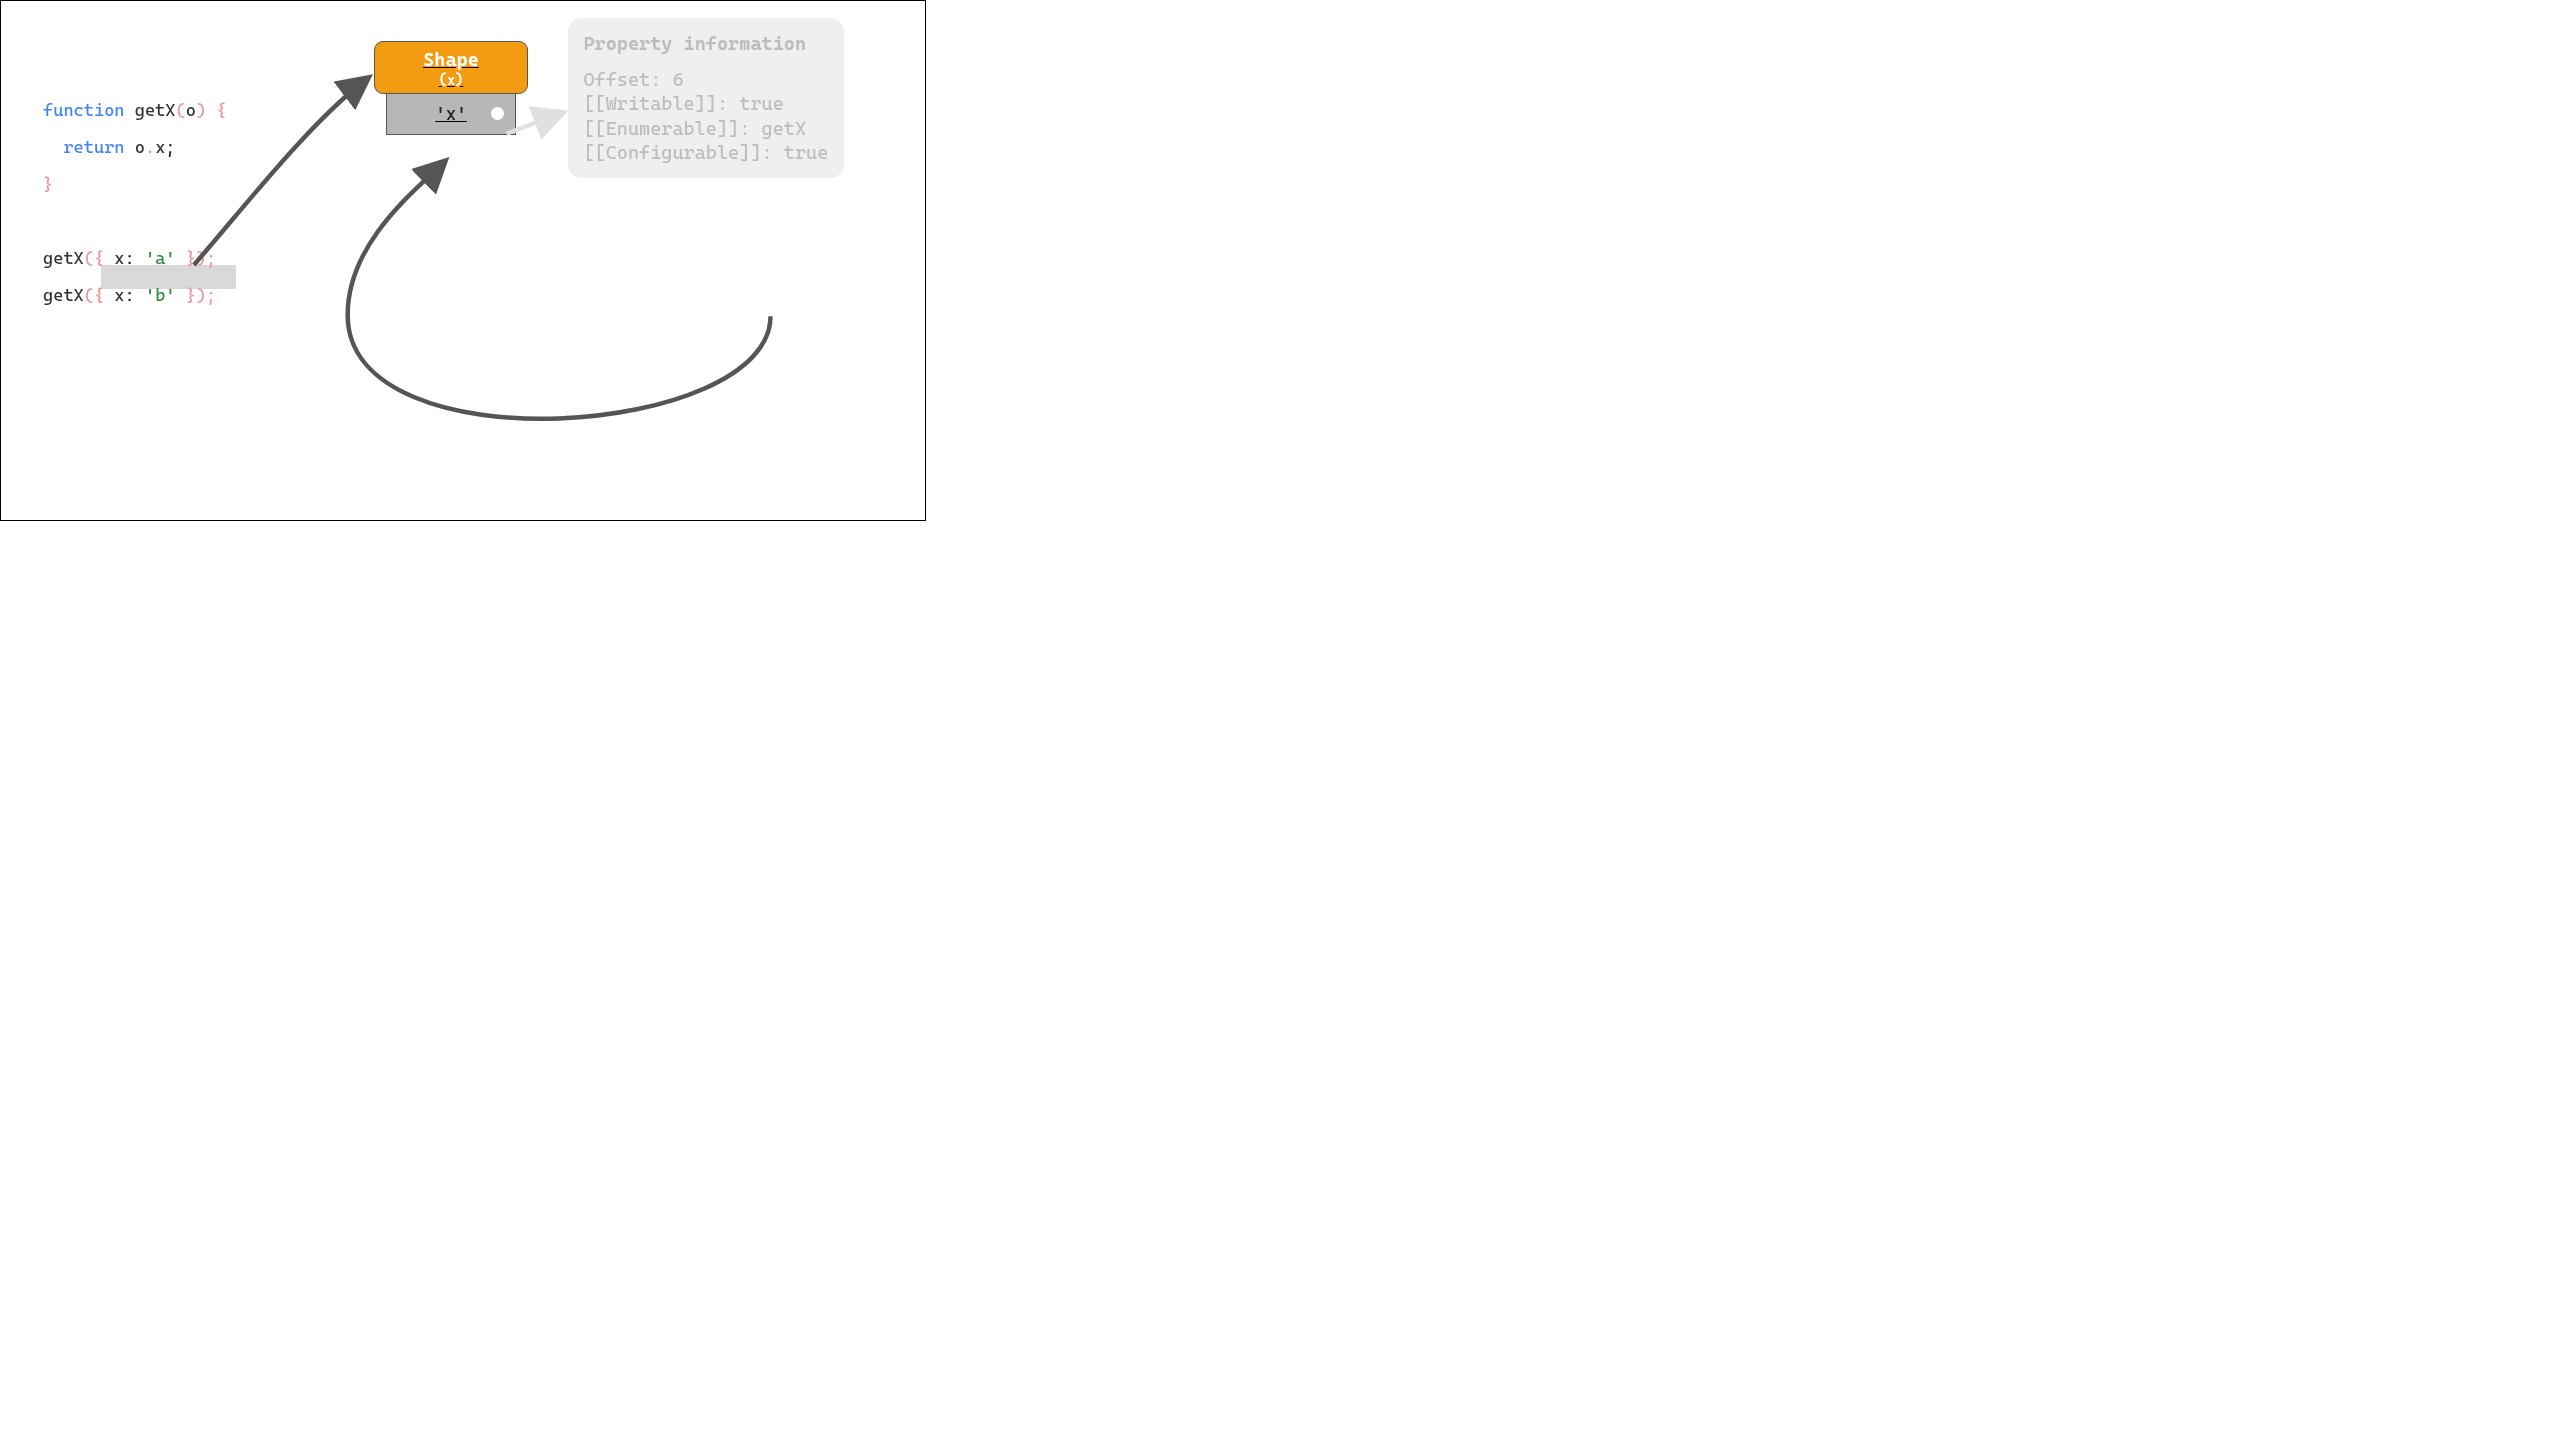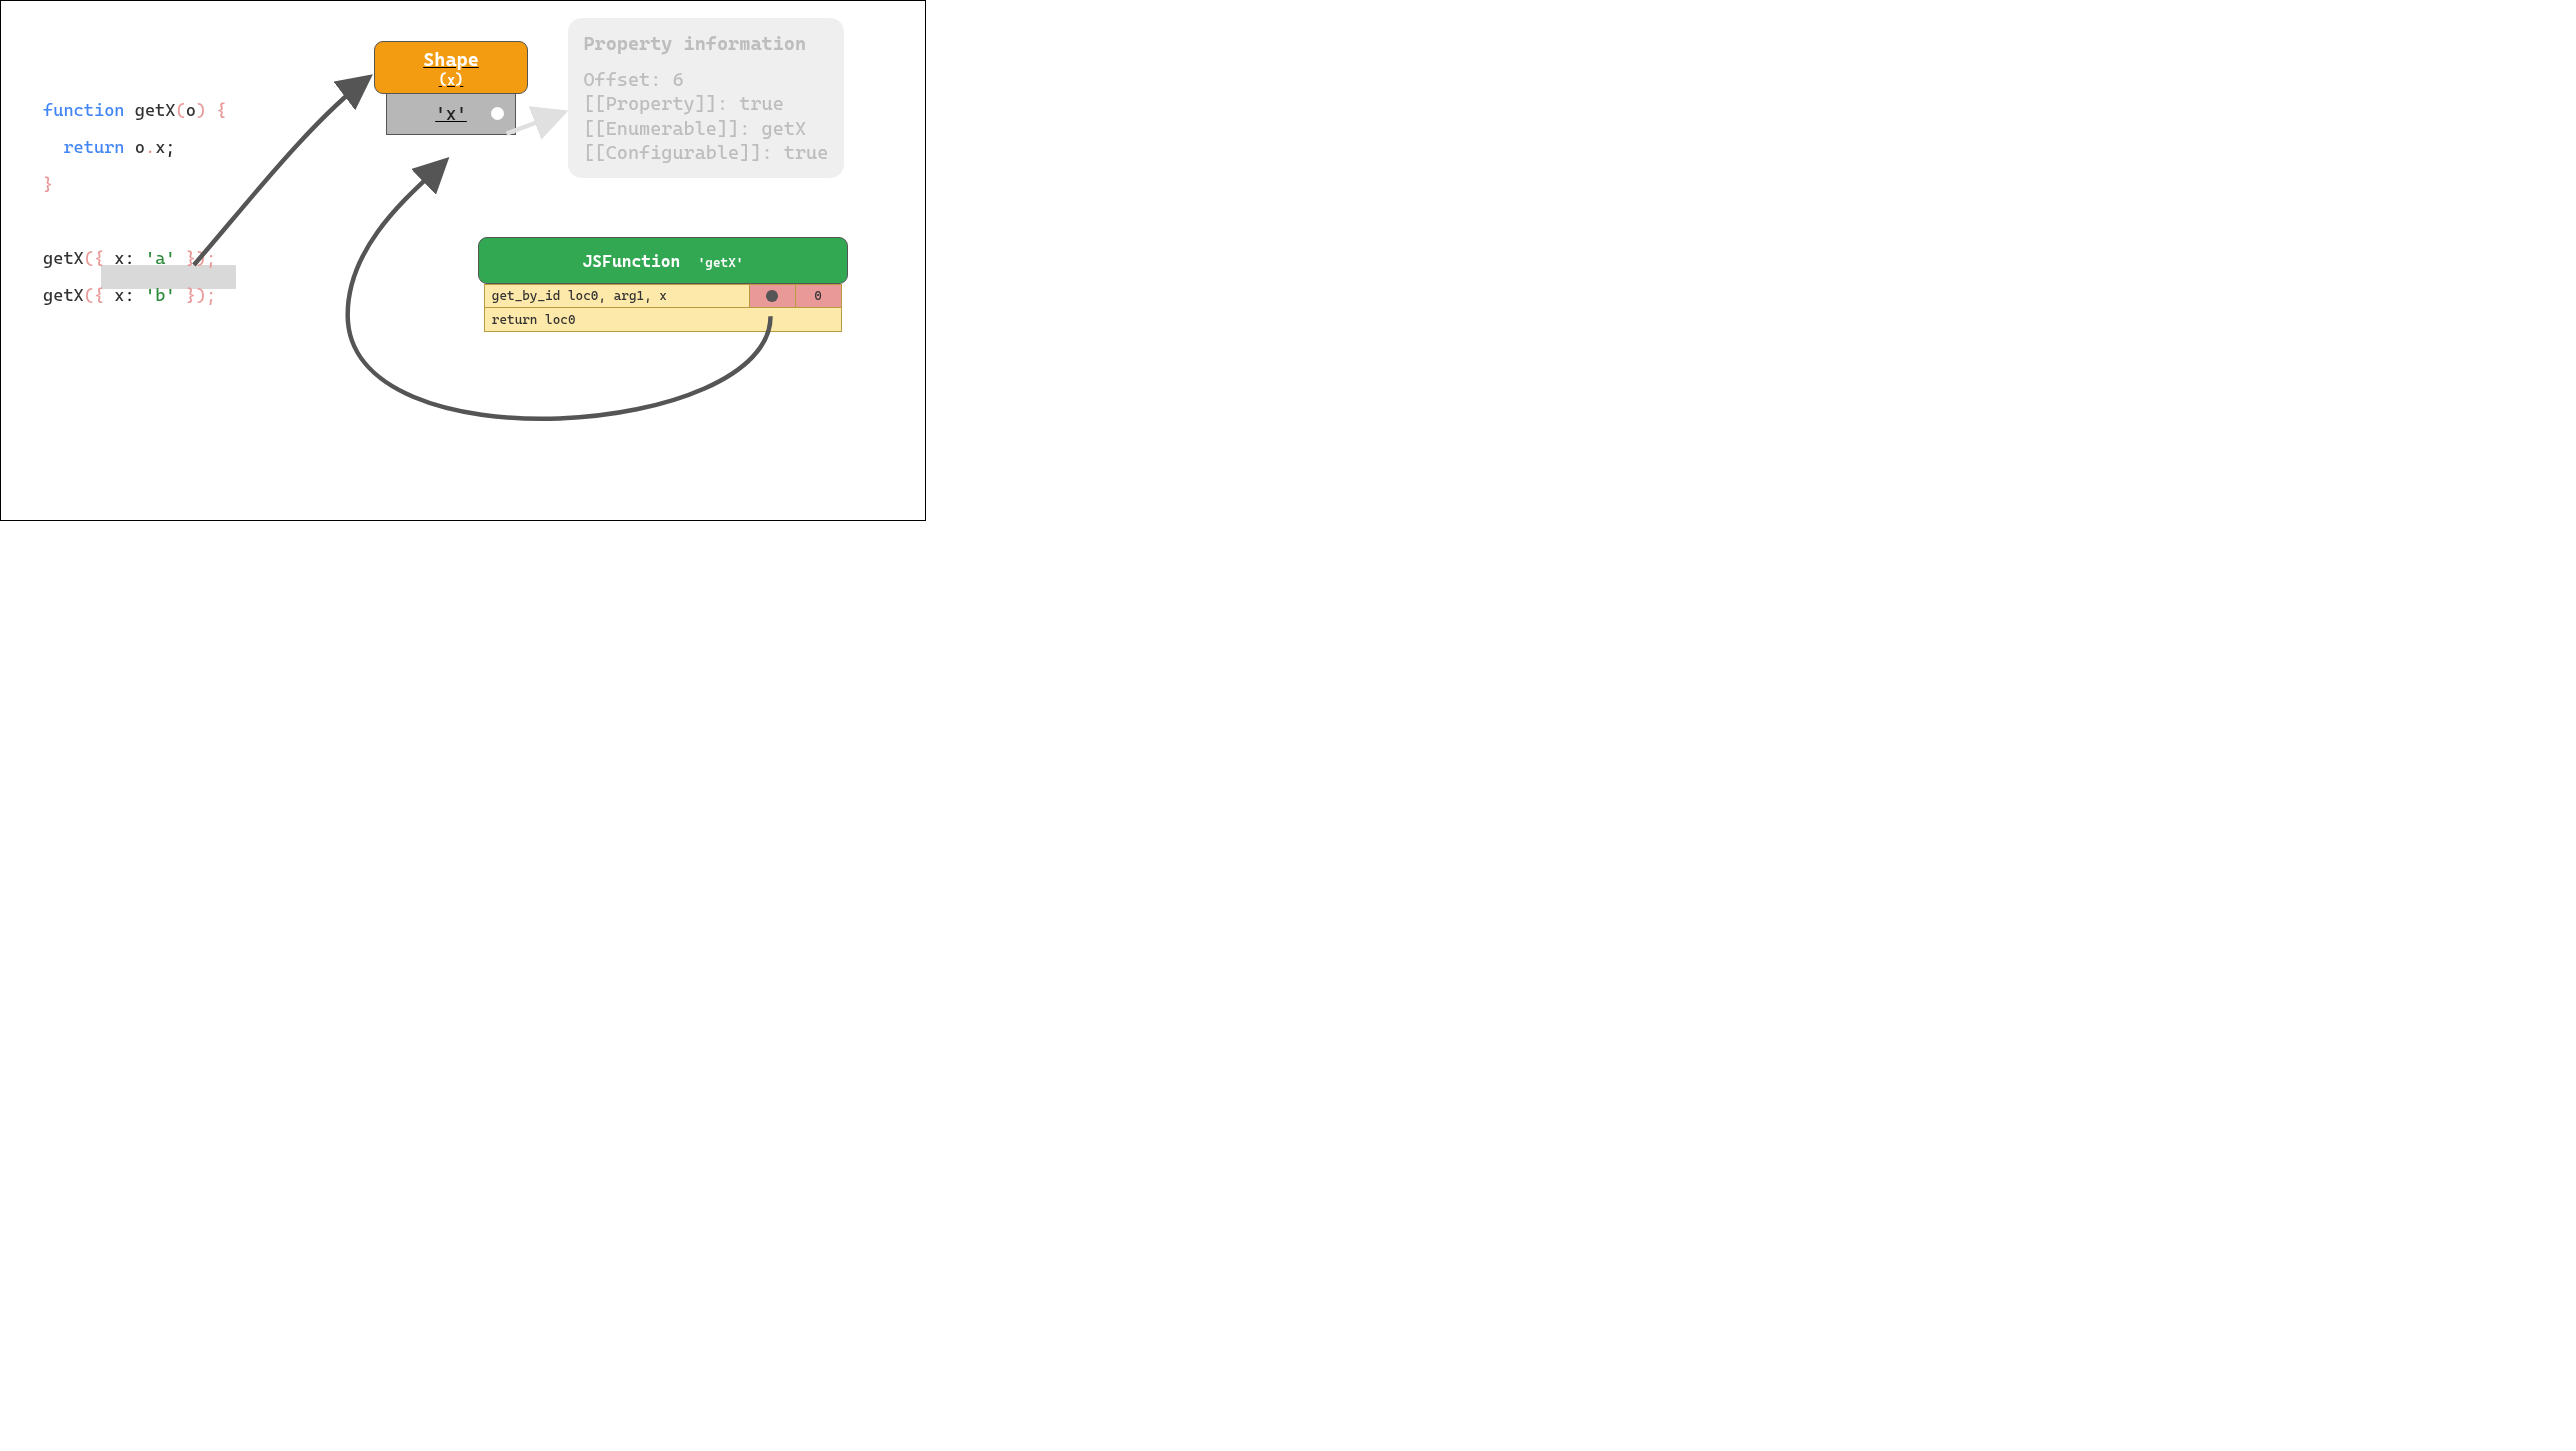--- a/index.html
+++ b/index.html
@@ -174,43 +174,25 @@
     </div>
     <div class="shape-row">
       <span>'x'</span>
       <span class="shape-dot"></span>
     </div>
   </div>
 
   <div class="propinfo">
     <div class="pi-title">Property information</div>
     <div>Offset: 6</div>
-    <div>[[Property]]: true</div>
+    <div>[[Writable]]: true</div>
     <div>[[Enumerable]]: getX</div>
     <div>[[Configurable]]: true</div>
   </div>
 
-  <div class="jsfn">
-    <div class="jsfn-hdr">
-      <span>JSFunction</span>
-      <span class="small">&nbsp;<span>'getX'</span></span>
-    </div>
-    <div class="jsfn-body">
-      <div class="jsfn-row">
-        <div class="cell main">get_by_id loc0, arg1, x</div>
-        <div class="cell cache1">
-          <span class="cache-dot"></span>
-        </div>
-        <div class="cell cache2">0</div>
-      </div>
-      <div class="jsfn-row">
-        <div class="cell main">return loc0</div>
-      </div>
-    </div>
-  </div>
 
   <svg class="arrows" viewBox="0 0 1440 810">
     <defs>
       <marker id="arrowDark" viewBox="0 0 12 12" refX="10" refY="6" markerWidth="8" markerHeight="8" orient="auto-start-reverse">
         <path d="M 0 0 L 12 6 L 0 12 z" fill="#555"></path>
       </marker>
       <marker id="arrowLight" viewBox="0 0 12 12" refX="10" refY="6" markerWidth="8" markerHeight="8" orient="auto-start-reverse">
         <path d="M 0 0 L 12 6 L 0 12 z" fill="#e0e0e0"></path>
       </marker>
     </defs>

